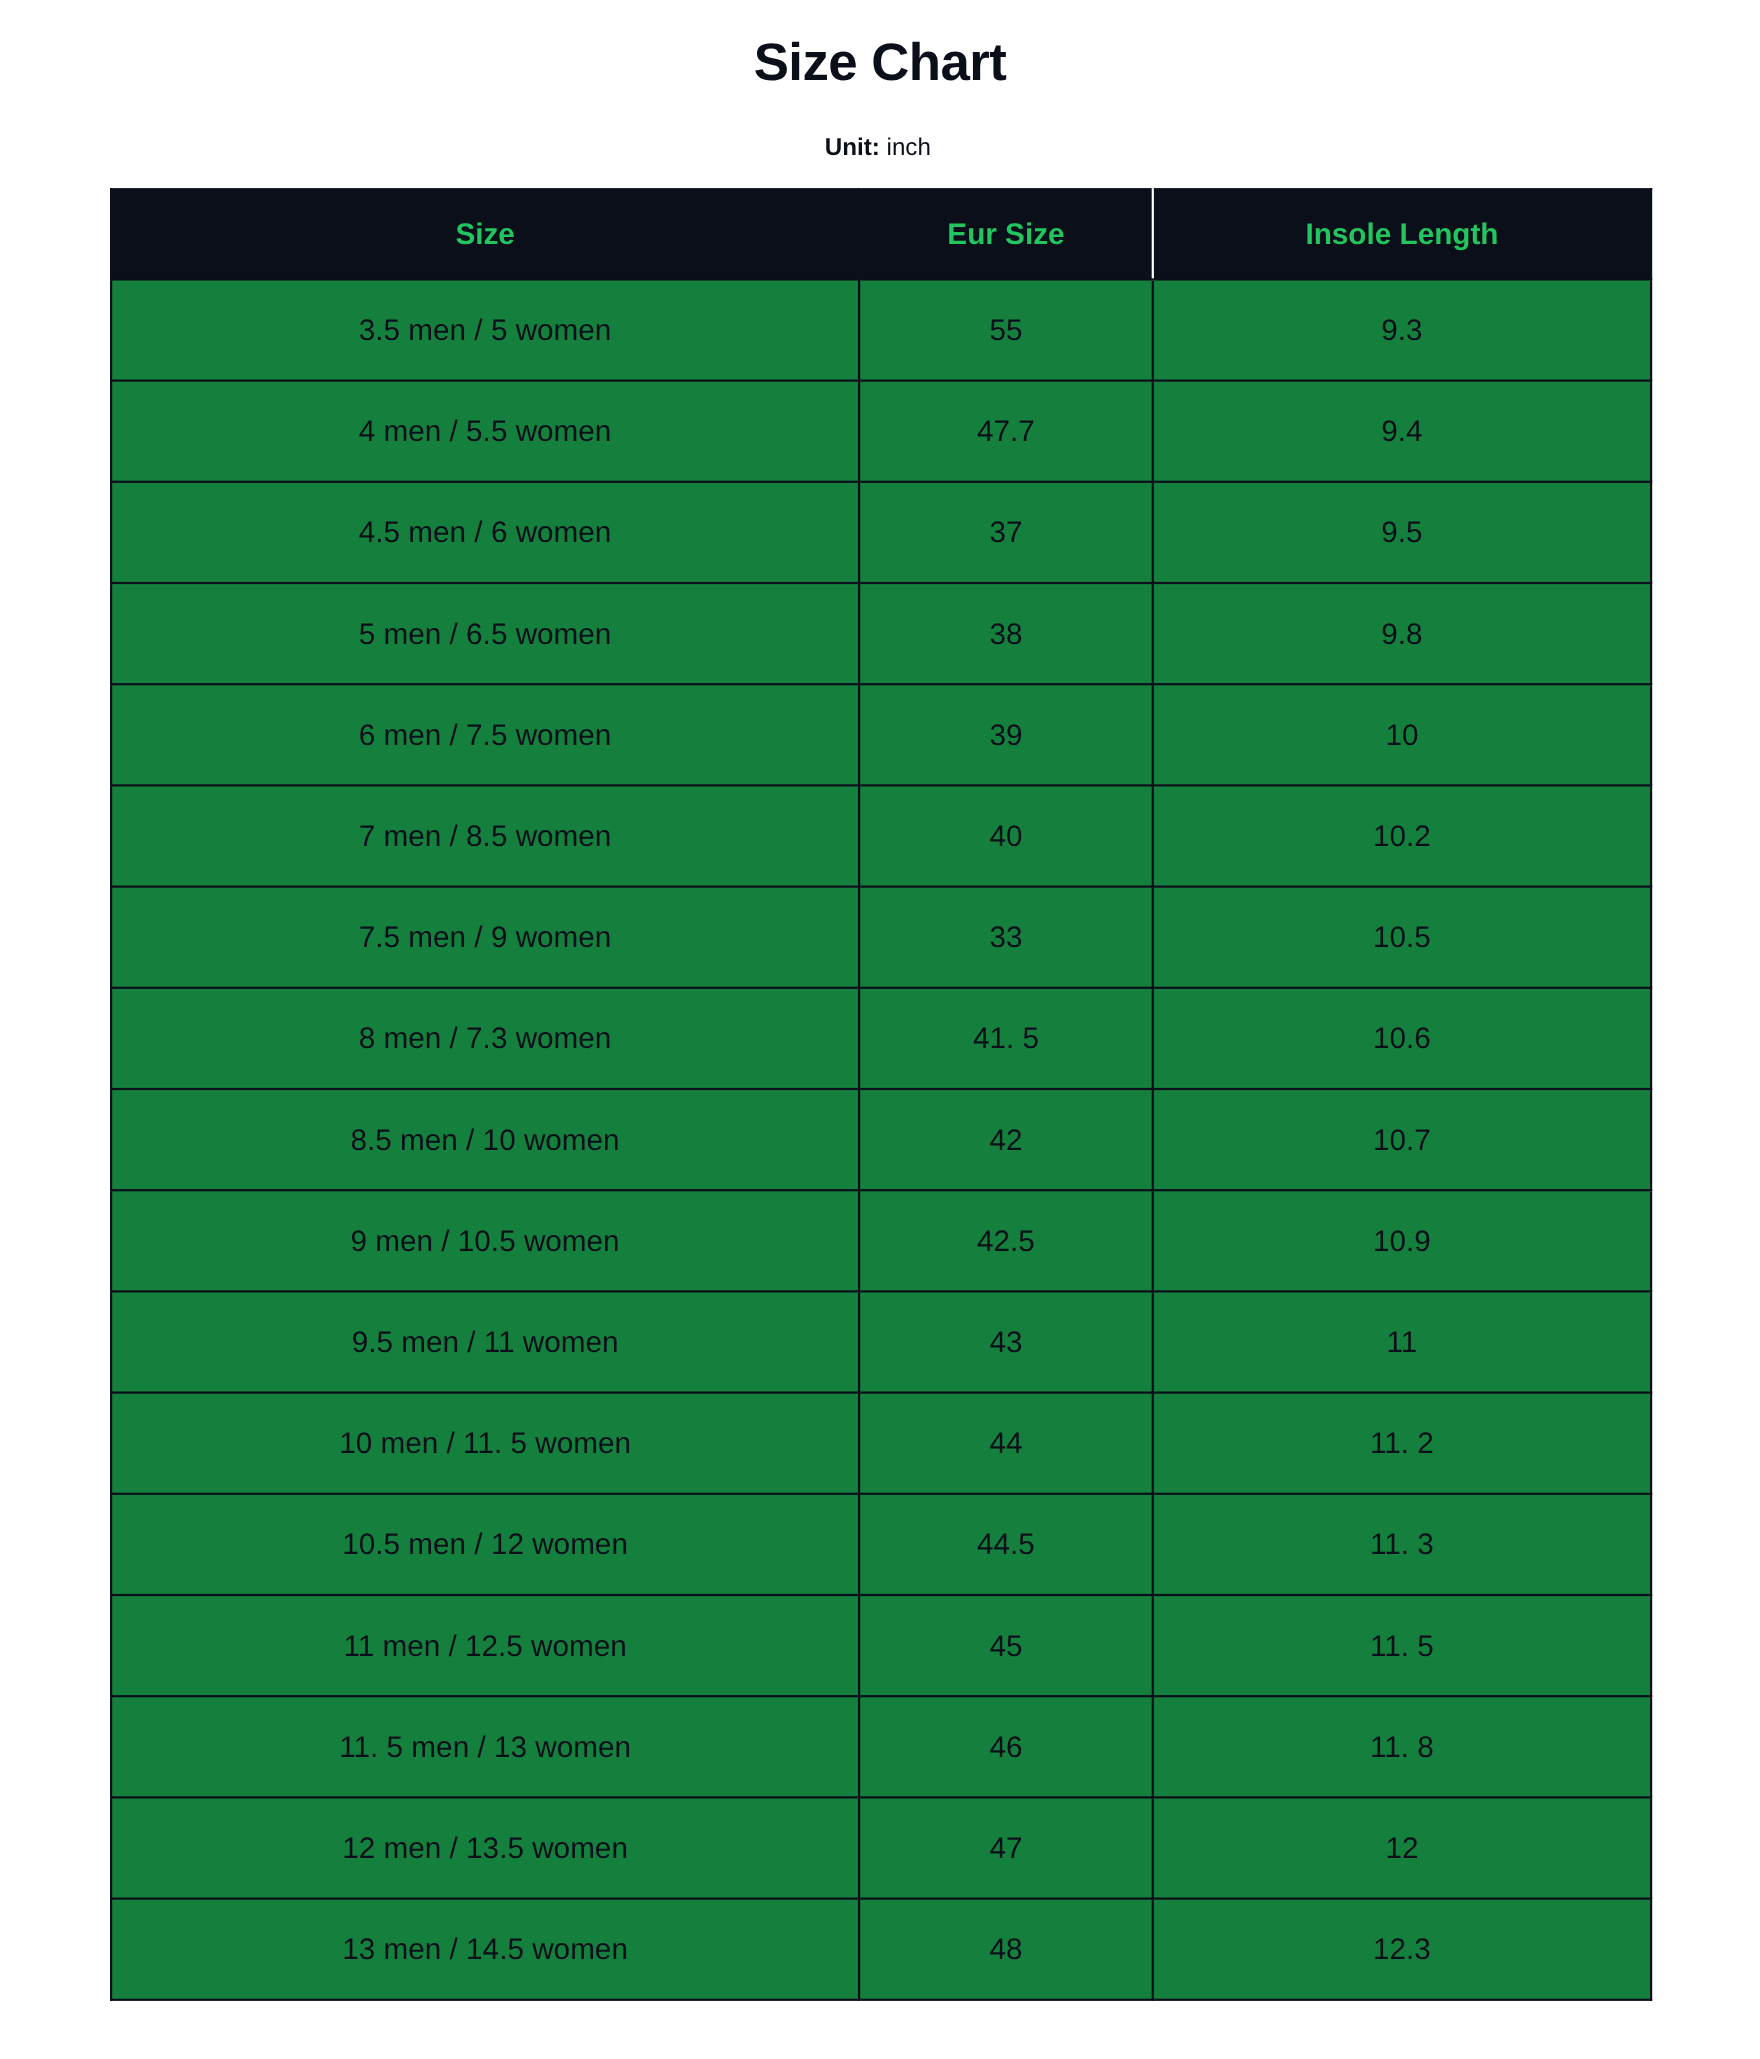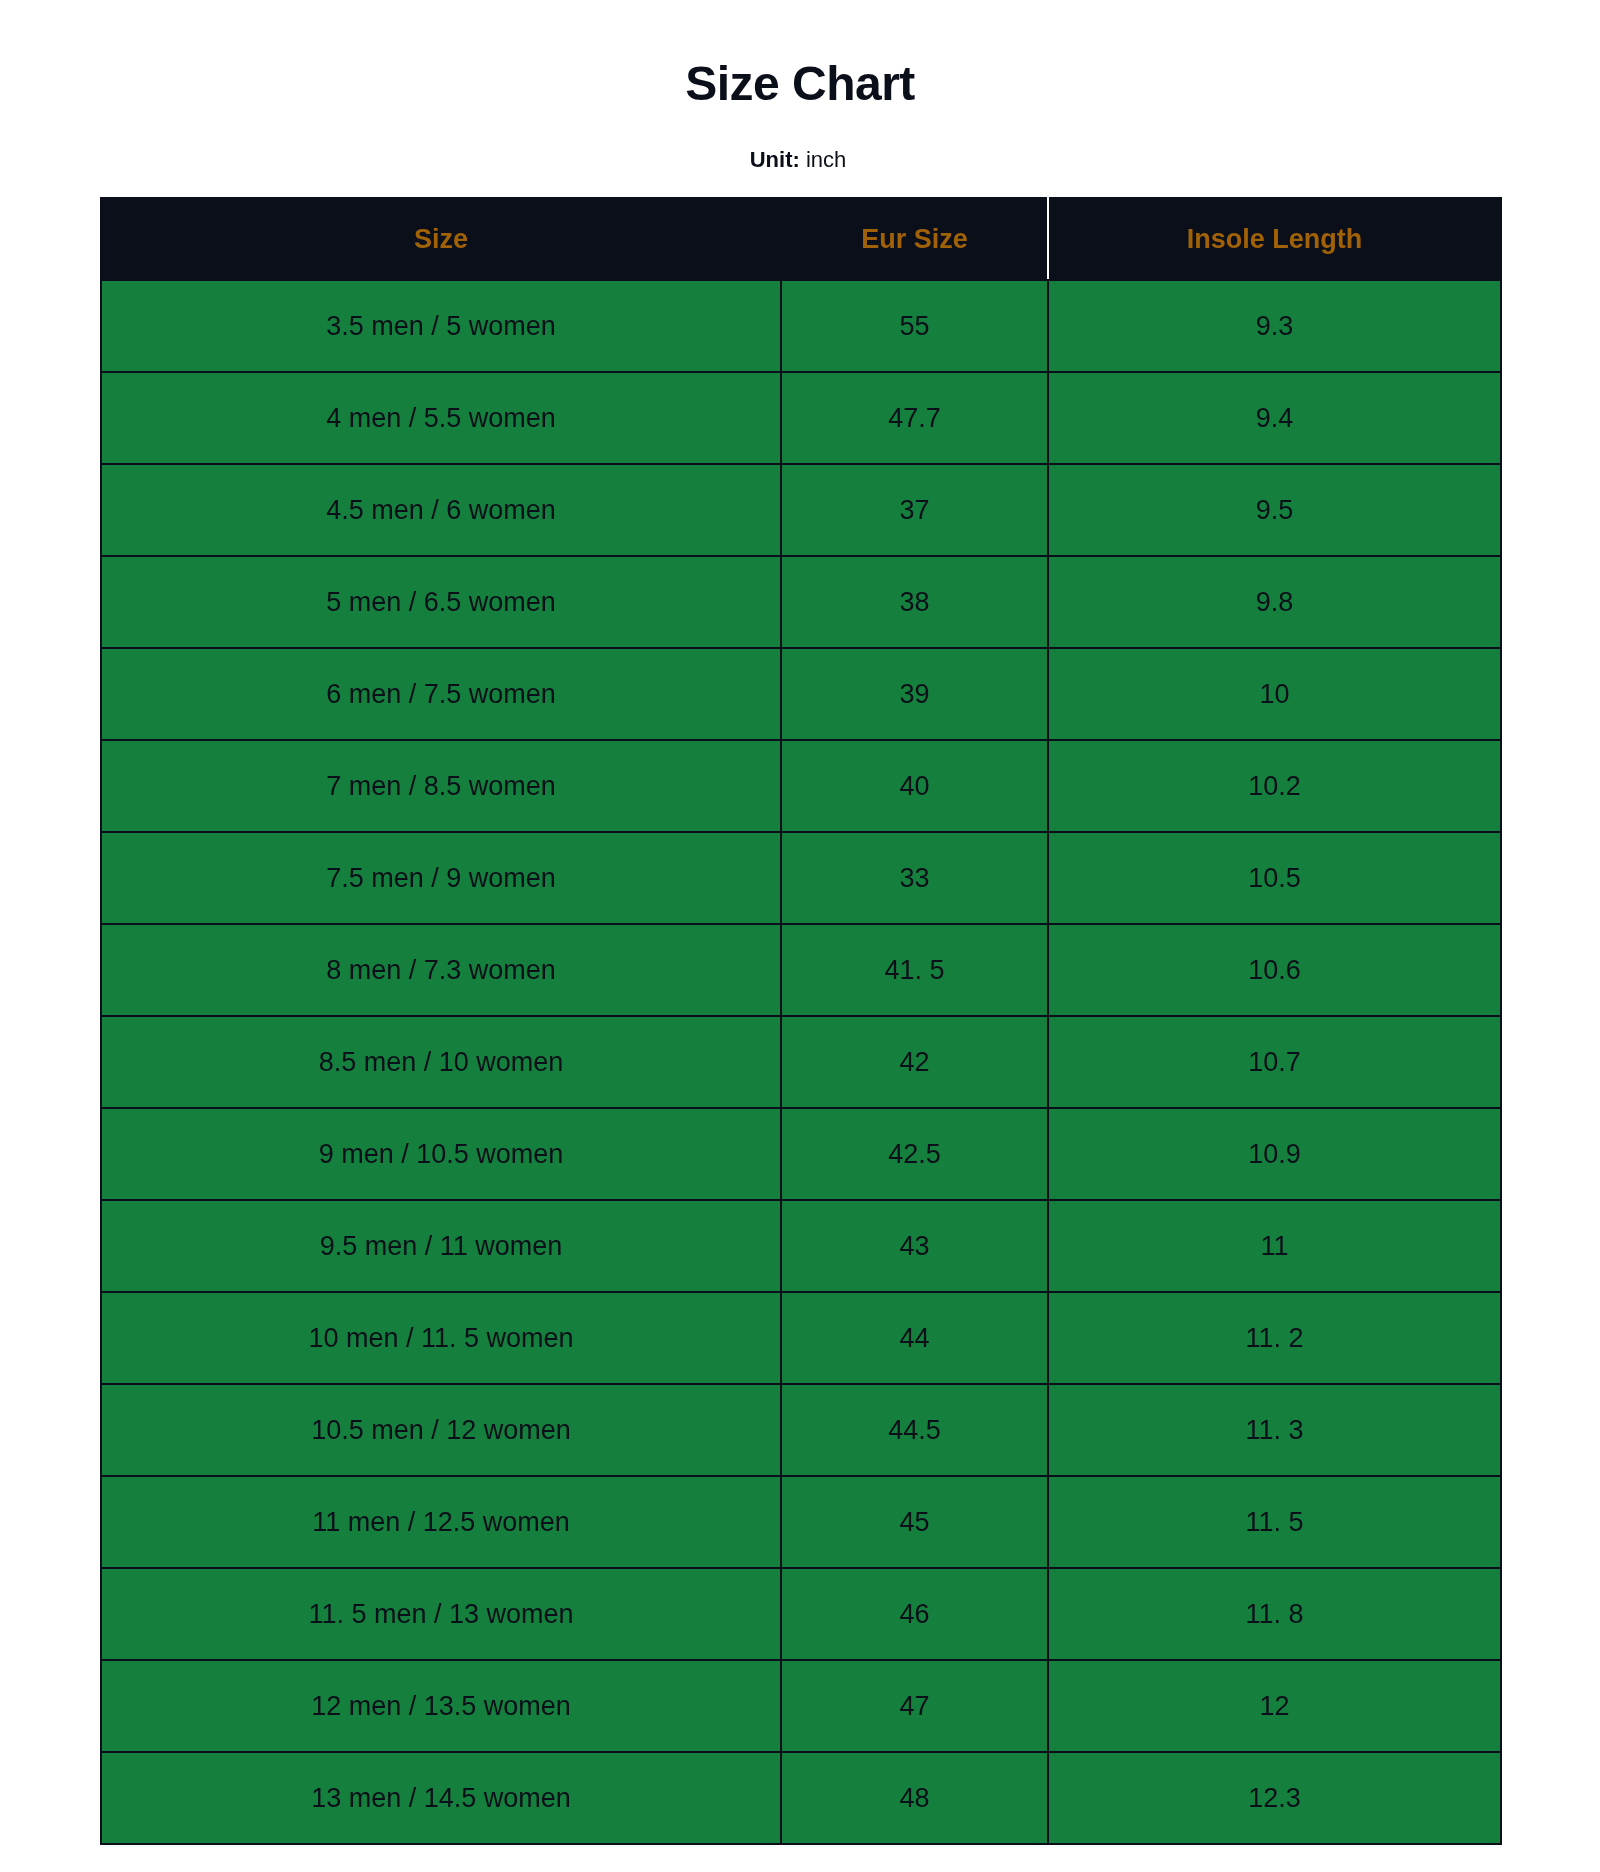--- a/index.html
+++ b/index.html
@@ -20,21 +20,21 @@
     height: 1872px;
     box-sizing: border-box;
     padding: 0 100px;
   }
   .title {
     text-align: center;
     font-size: 48px;
     font-weight: bold;
     letter-spacing: -0.5px;
     margin: 0;
-    padding-top: 56px;
+    padding-top: 30px;
     color: #0b0f19;
   }
   .unit-line {
     text-align: center;
     font-size: 22px;
     margin-top: 36px;
     padding-right: 4px;
     color: #0b0f19;
   }
   .unit-line .unit-label {
@@ -50,21 +50,21 @@
     table-layout: fixed;
   }
   table.size-table th,
   table.size-table td {
     border: 2px solid #0b0f19;
     text-align: center;
     vertical-align: middle;
   }
   table.size-table thead th {
     background: #0b0f19;
-    color: #a16207;
+    color: #22c55e;
     font-size: 27px;
     font-weight: bold;
     height: 78px;
     border-color: #0b0f19;
   }
   table.size-table thead th.divider {
     border-left: 2px solid #737373;
     border-right: 2px solid #ffffff;
   }
   table.size-table tbody td {

